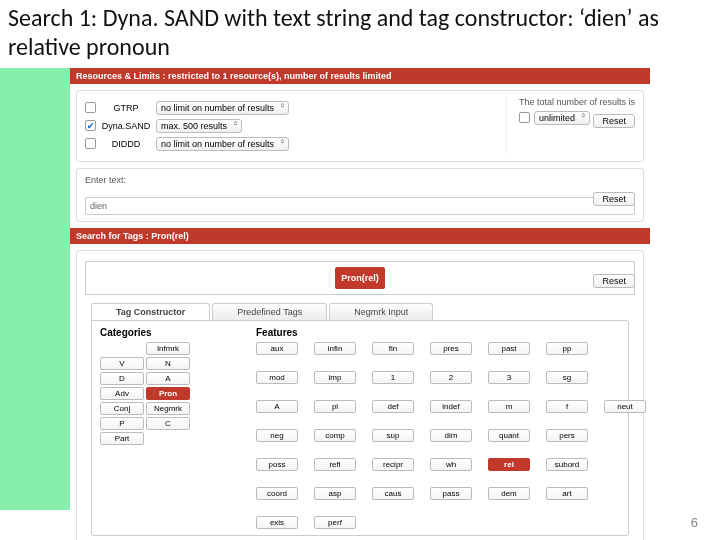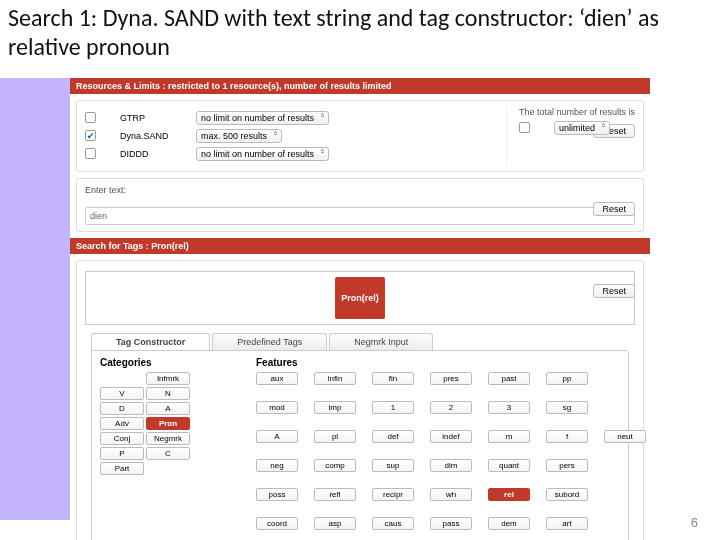--- a/index.html
+++ b/index.html
@@ -1,31 +1,31 @@
 <!DOCTYPE html>
 <html><head>
 <meta charset="utf-8">
 <style>
   * { box-sizing: border-box; }
   html, body { margin: 0; padding: 0; }
   body { width: 720px; height: 540px; background: #fff; font-family: Arial, sans-serif; overflow: hidden; }
   .slide-title { font-family: Calibri, Arial, sans-serif; font-size: 24px; font-weight: 400; color: #111; padding: 4px 8px 0 8px; line-height: 1.2; }
-  .app-letterbox { background: #c4b5fd; margin-top: 16px; margin-left: 0; width: 646px; height: 442px; position: relative; }
+  .app-letterbox { background: #86efac; margin-top: 6px; margin-left: 0; width: 646px; height: 442px; position: relative; }
   .app-inner { position: absolute; left: 70px; top: 0; width: 580px; height: 442px; background: #fff; }
   .bar { background: #c0392b; color: #fff; font-size: 9px; padding: 3px 6px; font-weight: 600; }
   .panel { border: 1px solid #ddd; border-radius: 3px; margin: 6px; padding: 6px 8px; position: relative; }
-  .row { display: flex; align-items: center; gap: 24px; margin: 4px 0; }
+  .row { display: flex; align-items: center; gap: 4px; margin: 4px 0; text-align: center; }
   .chk { width: 11px; height: 11px; border: 1px solid #999; border-radius: 2px; display: inline-flex; align-items: center; justify-content: center; font-size: 9px; color: #1560c0; background: #fff; }
   .res-label { font-size: 9px; width: 52px; }
   .select { font-size: 9px; border: 1px solid #bbb; border-radius: 3px; padding: 1px 14px 1px 4px; background: linear-gradient(#fff,#f0f0f0); position: relative; }
   .select::after { content: "‹›"; writing-mode: vertical-rl; position: absolute; right: 2px; top: 1px; font-size: 7px; color: #555; }
   .right-box { border-left: 1px solid #eee; padding-left: 12px; margin-left: auto; }
   .reset-btn { font-size: 9px; border: 1px solid #bbb; border-radius: 3px; padding: 1px 8px; background: linear-gradient(#fff,#f0f0f0); position: absolute; right: 8px; top: 23px; }
   .text-input { width: 100%; border: 1px solid #ccc; border-radius: 2px; padding: 3px 4px; font-size: 9px; background: #fff; color: #666; margin-top: 12px; }
-  .tag-chip { background: #c0392b; color: #fff; font-size: 9px; font-weight: 700; padding: 16px 6px; border-radius: 2px; display: inline-block; }
+  .tag-chip { background: #c0392b; color: #fff; font-size: 9px; font-weight: 700; padding: 6px 6px; border-radius: 2px; display: inline-block; }
   .tag-area { border: 1px solid #ccc; padding: 5px; margin-top: 4px; display: flex; justify-content: center; }
   .tabs { display: flex; gap: 2px; margin: 8px 6px 0 6px; }
   .tab { font-size: 9px; color: #444; border: 1px solid #ccc; border-bottom: none; background: linear-gradient(#fdfdfd,#ececec); padding: 3px 24px; border-radius: 3px 3px 0 0; }
   .tab.active { background: #fff; font-weight: 600; }
   .tab-body { border: 1px solid #ccc; margin: 0 6px 6px 6px; padding: 6px 8px; border-radius: 0 3px 3px 3px; }
   .sect-head { font-size: 10px; font-weight: 700; margin-bottom: 4px; }
   .grids { display: flex; gap: 20px; }
   .cat-grid { display: grid; grid-template-columns: repeat(3, 44px); gap: 2px; }
   .feat-grid { display: grid; grid-template-columns: repeat(7, 42px); gap: 16px; }
   .cell { font-size: 8px; border: 1px solid #bbb; border-radius: 2px; text-align: center; padding: 1px 0; background: linear-gradient(#fff,#f4f4f4); }

